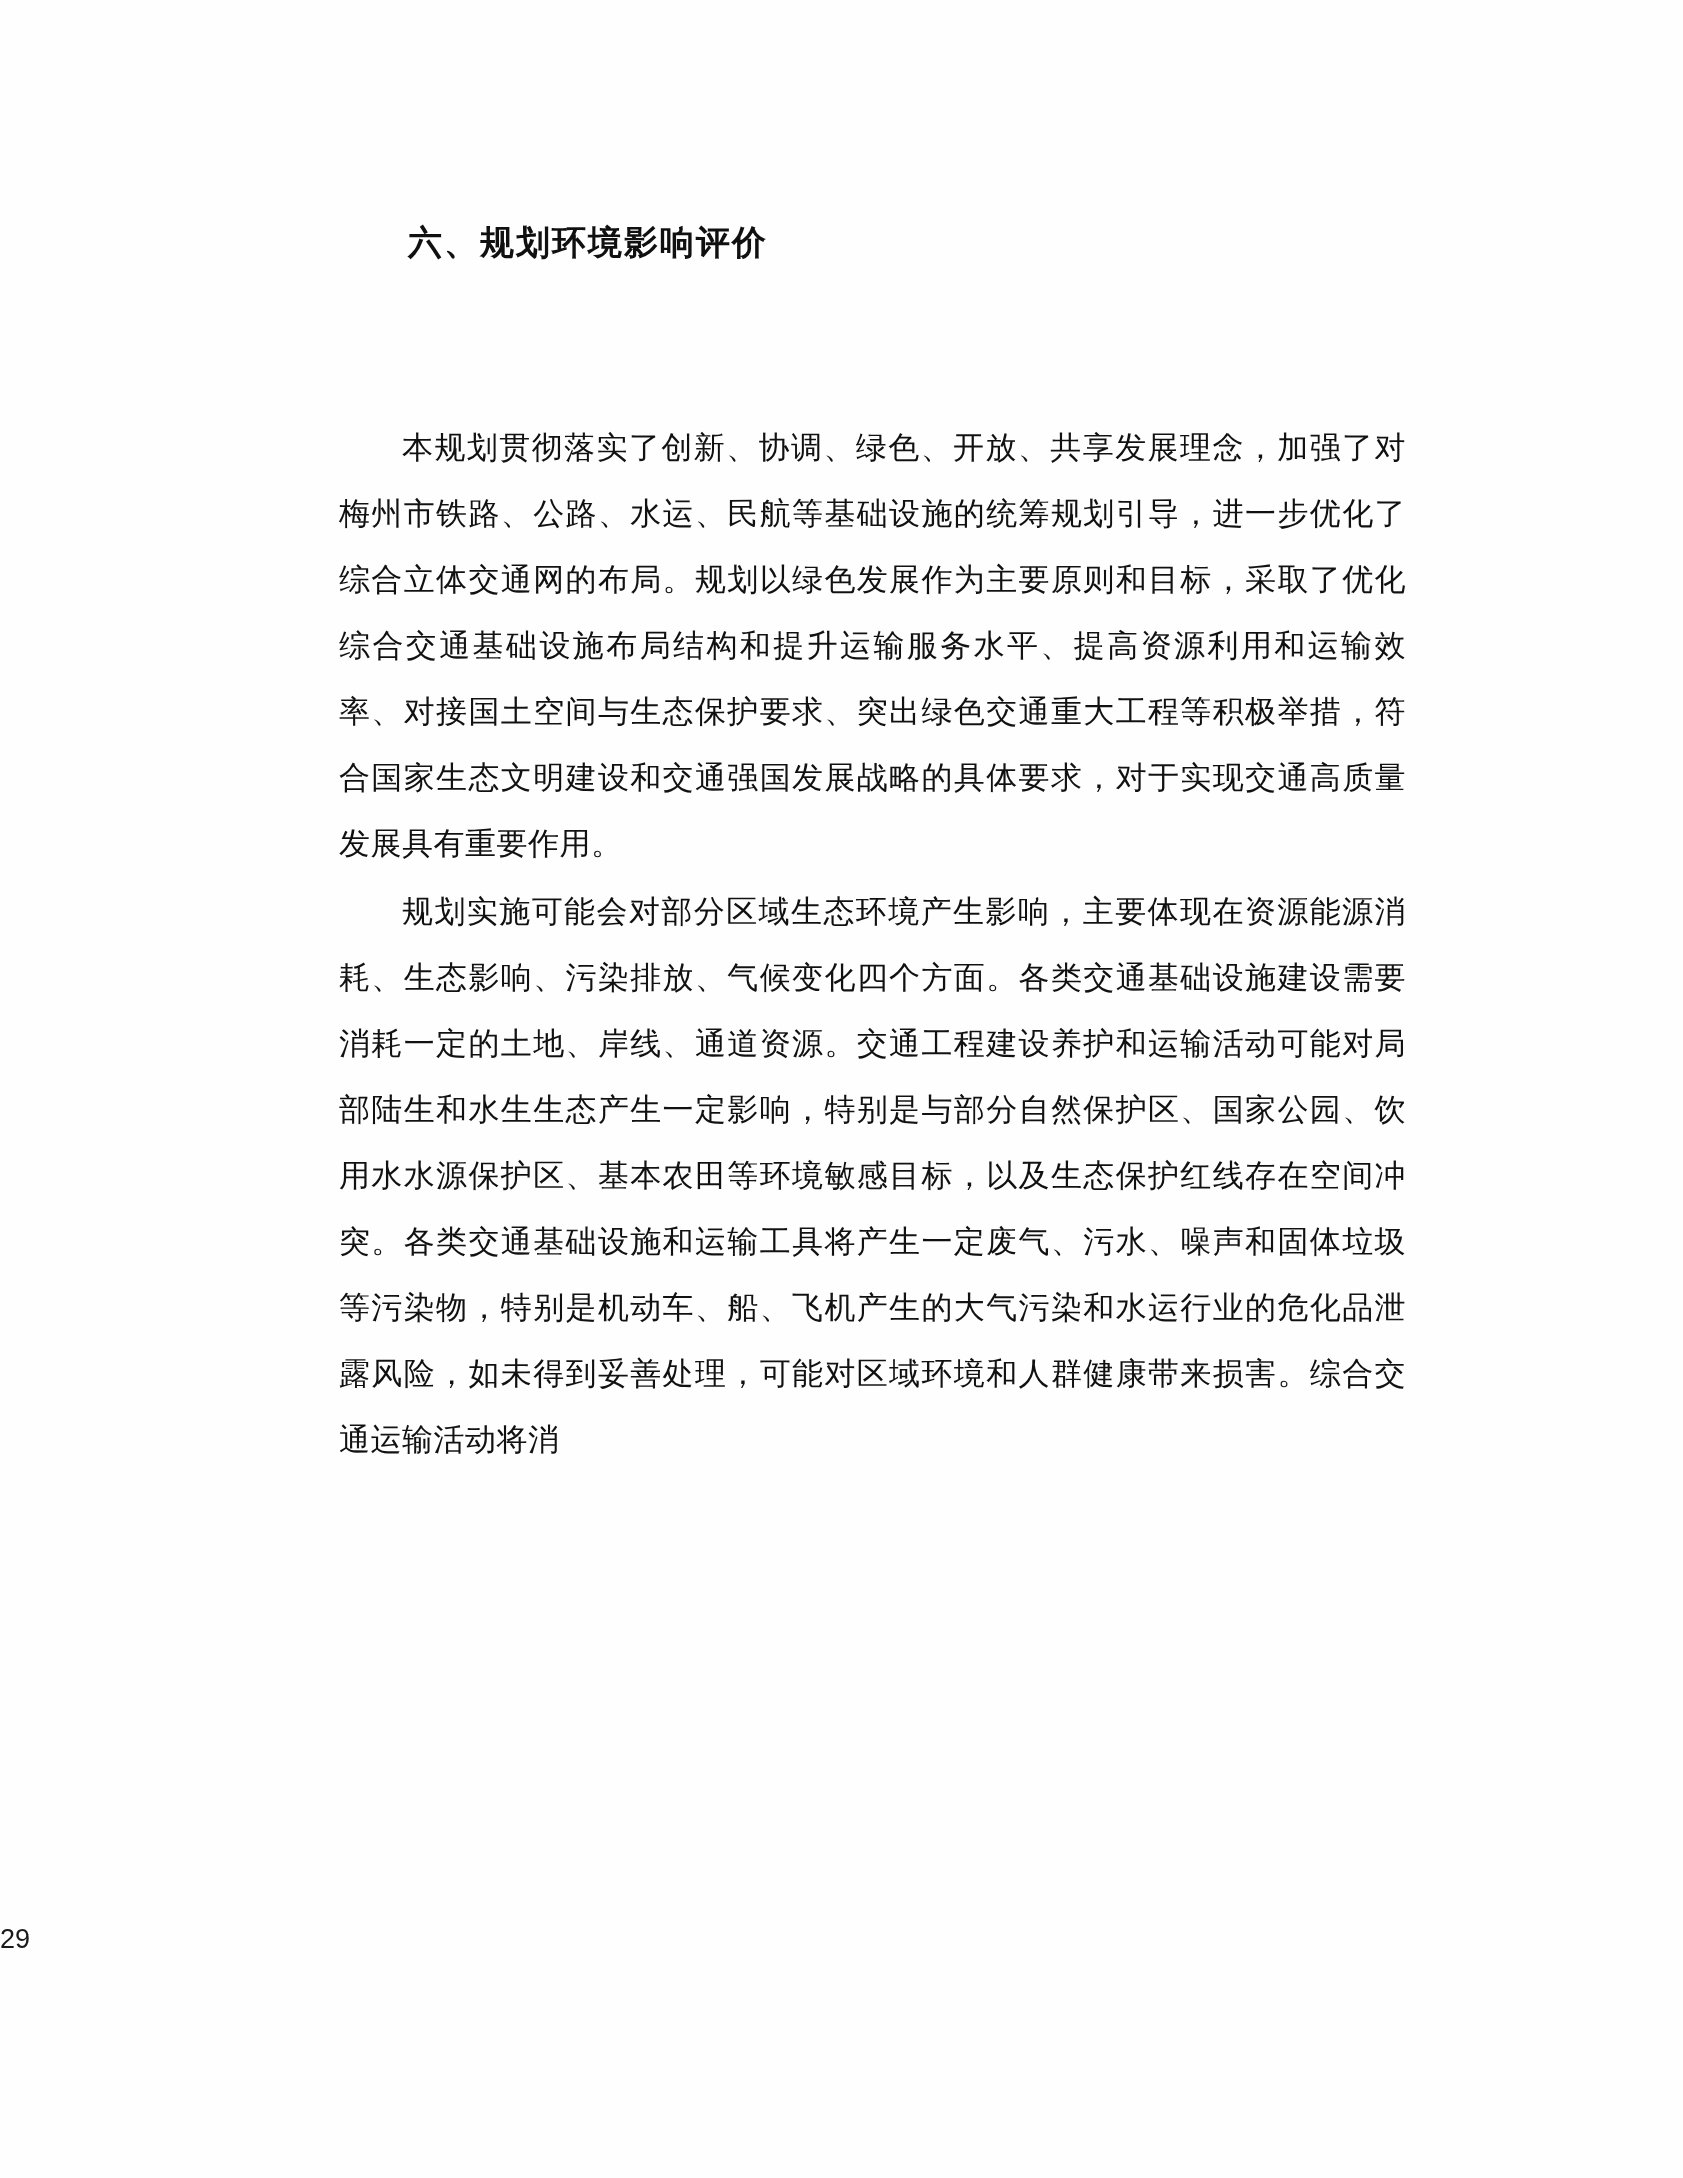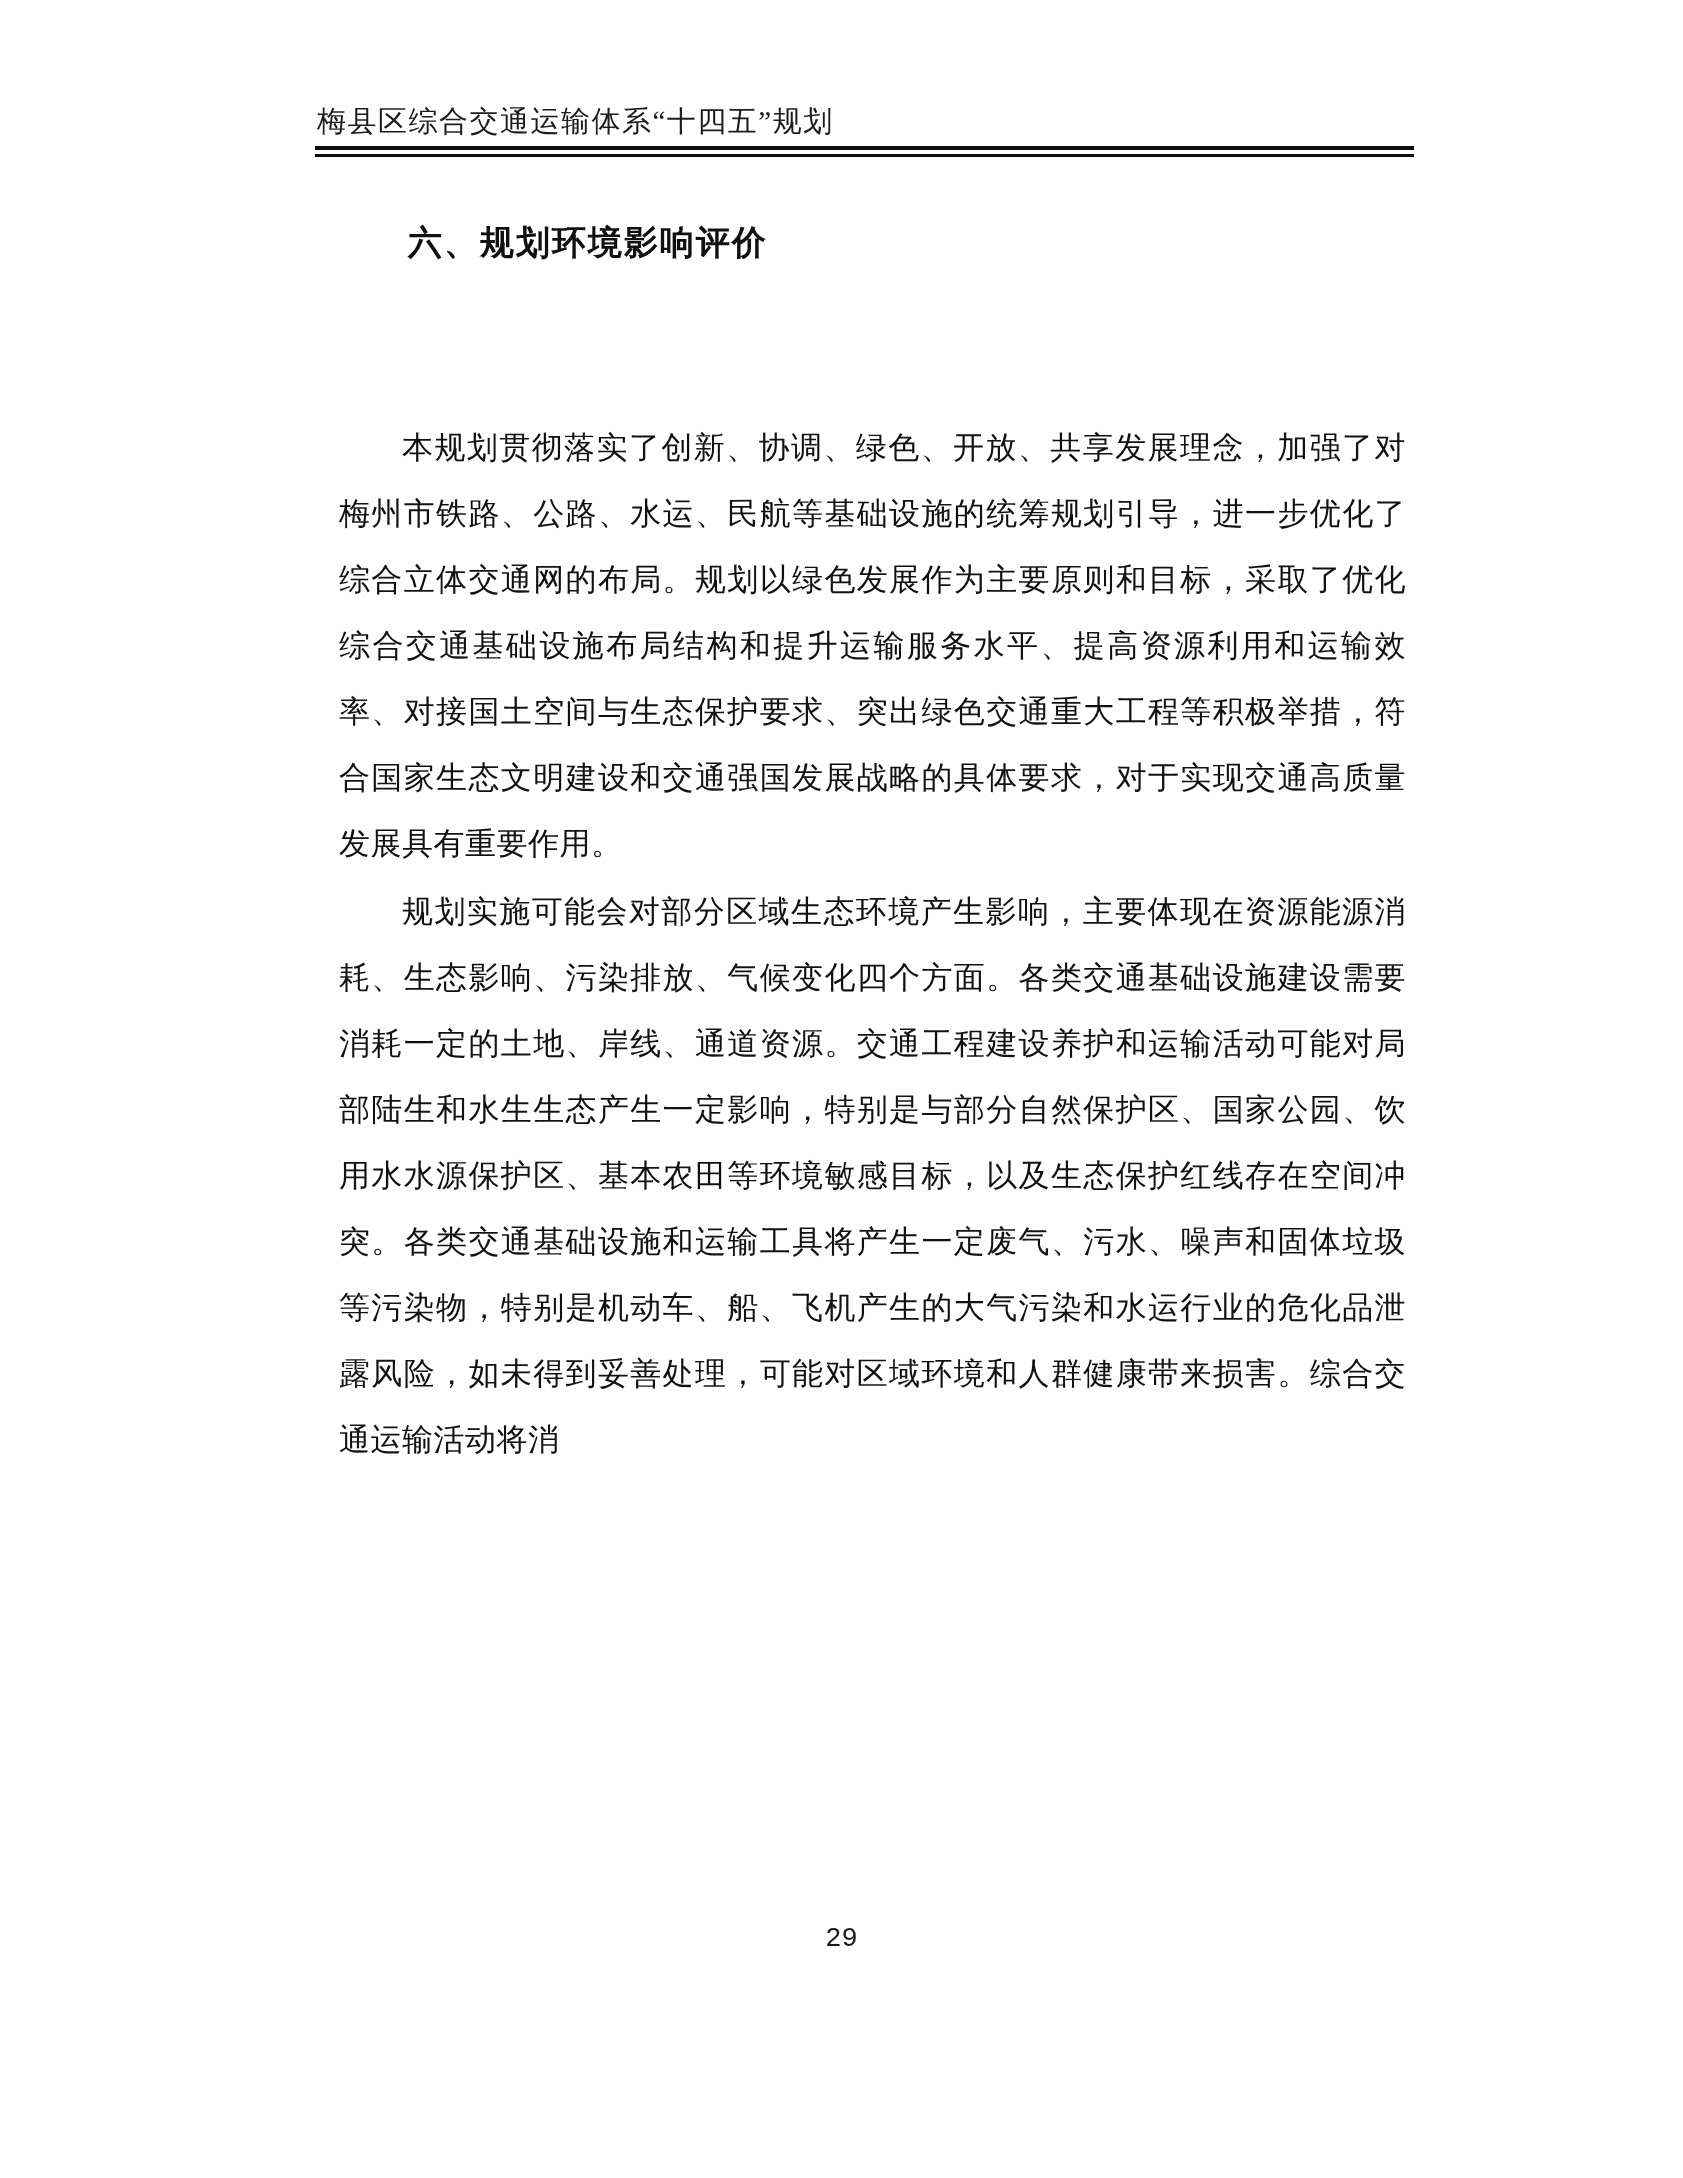--- a/index.html
+++ b/index.html
@@ -100,37 +100,30 @@
   .para + .para {
     margin-top: 0;
   }
 
   
   .footer-pageno {
     position: absolute;
     left: 0;
     right: 0;
     top: 1924px;
-    text-align: center;
-    font-family: Liberation Mono, monospace;
+    font-family: Liberation Sans, sans-serif;
     font-size: 27px;
     color: #1a1a1a;
   }
 </style>
 </head>
 <body>
 
 <div class="page">
 
-  <div class="header-block">
-    <div class="header-title">梅县区综合交通运输体系“十四五”规划</div>
-    <div class="header-rule-thick"></div>
-    <div class="header-rule-gap"></div>
-    <div class="header-rule-thin"></div>
-  </div>
 
   <div class="h-section">六、规划环境影响评价</div>
 
 
   <div class="body-wrap">
     <p class="para">本规划贯彻落实了创新、协调、绿色、开放、共享发展理念，加强了对梅州市铁路、公路、水运、民航等基础设施的统筹规划引导，进一步优化了综合立体交通网的布局。规划以绿色发展作为主要原则和目标，采取了优化综合交通基础设施布局结构和提升运输服务水平、提高资源利用和运输效率、对接国土空间与生态保护要求、突出绿色交通重大工程等积极举措，符合国家生态文明建设和交通强国发展战略的具体要求，对于实现交通高质量发展具有重要作用。</p>
     <p class="para">规划实施可能会对部分区域生态环境产生影响，主要体现在资源能源消耗、生态影响、污染排放、气候变化四个方面。各类交通基础设施建设需要消耗一定的土地、岸线、通道资源。交通工程建设养护和运输活动可能对局部陆生和水生生态产生一定影响，特别是与部分自然保护区、国家公园、饮用水水源保护区、基本农田等环境敏感目标，以及生态保护红线存在空间冲突。各类交通基础设施和运输工具将产生一定废气、污水、噪声和固体垃圾等污染物，特别是机动车、船、飞机产生的大气污染和水运行业的危化品泄露风险，如未得到妥善处理，可能对区域环境和人群健康带来损害。综合交通运输活动将消</p>
   </div>
 
   <div class="footer-pageno">29</div>

